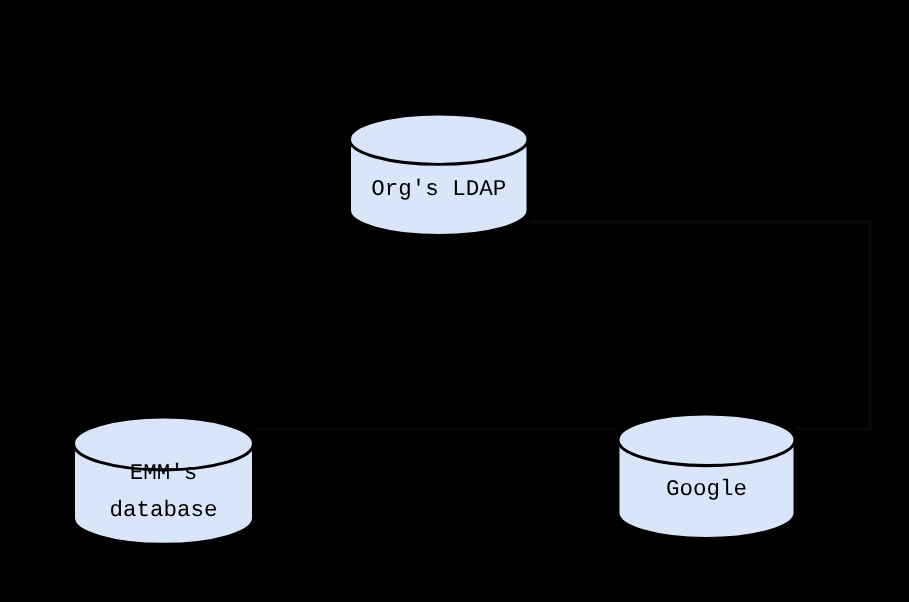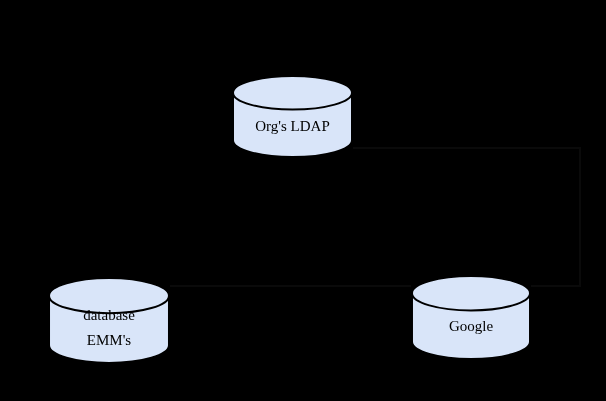--- a/index.html
+++ b/index.html
@@ -5,21 +5,21 @@
   html, body {
     margin: 0;
     padding: 0;
     background: #000000;
   }
   .stage {
     position: relative;
     width: 606px;
     height: 401px;
     overflow: hidden;
-    font-family: Liberation Serif, serif;
+    font-family: Liberation Mono, monospace;
   }
   .connectors {
     position: absolute;
     left: 0;
     top: 0;
   }
   .node {
     position: absolute;
   }
   .node svg.cyl {
@@ -68,22 +68,22 @@
       <span>Org's LDAP</span>
     </div>
   </div>
 
   <div class="node node-emm">
     <svg class="cyl" viewBox="0 0 121 85" preserveAspectRatio="none">
       <path d="M1 18 L1 66 A59.5 17 0 0 0 120 66 L120 18" stroke-width="2" stroke="#000000" fill="#d9e5f9"></path>
       <ellipse cx="60.5" cy="18" rx="59.5" ry="17" stroke-width="2" stroke="#000000" fill="#d9e5f9"></ellipse>
     </svg>
     <div class="label">
+      <span>EMM's</span>
       <span>database</span>
-      <span>EMM's</span>
     </div>
   </div>
 
   <div class="node node-google">
     <svg class="cyl" viewBox="0 0 121 85" preserveAspectRatio="none">
       <path d="M1 18 L1 66 A59.5 17 0 0 0 120 66 L120 18" stroke-width="2" stroke="#000000" fill="#d9e5f9"></path>
       <ellipse cx="60.5" cy="18" rx="59.5" ry="17" stroke-width="2" stroke="#000000" fill="#d9e5f9"></ellipse>
     </svg>
     <div class="label">
       <span>Google</span>

